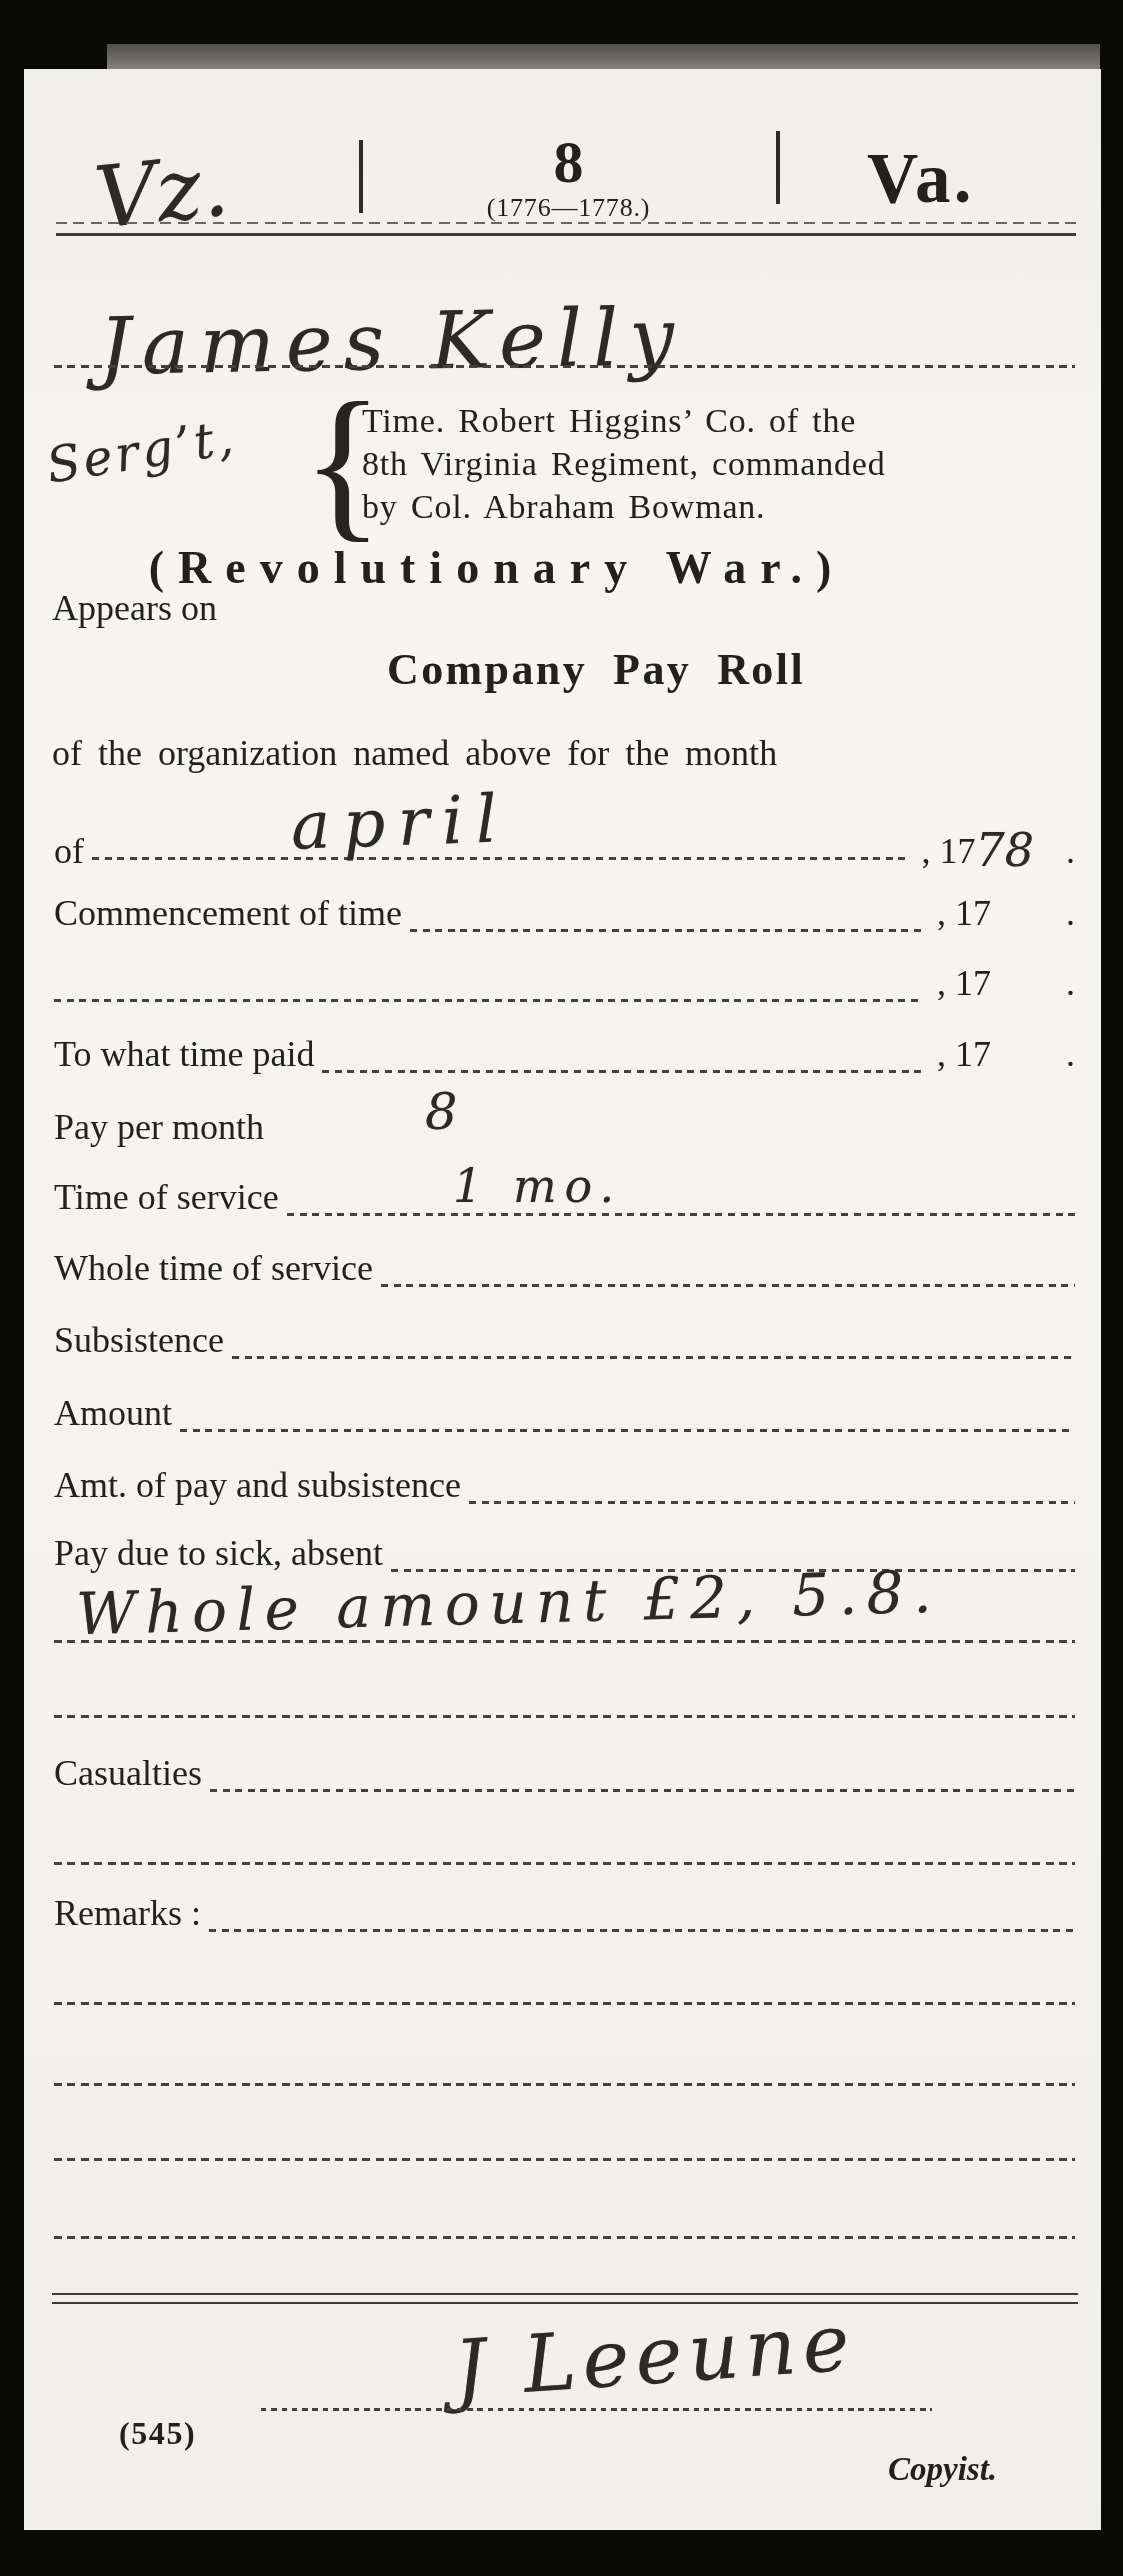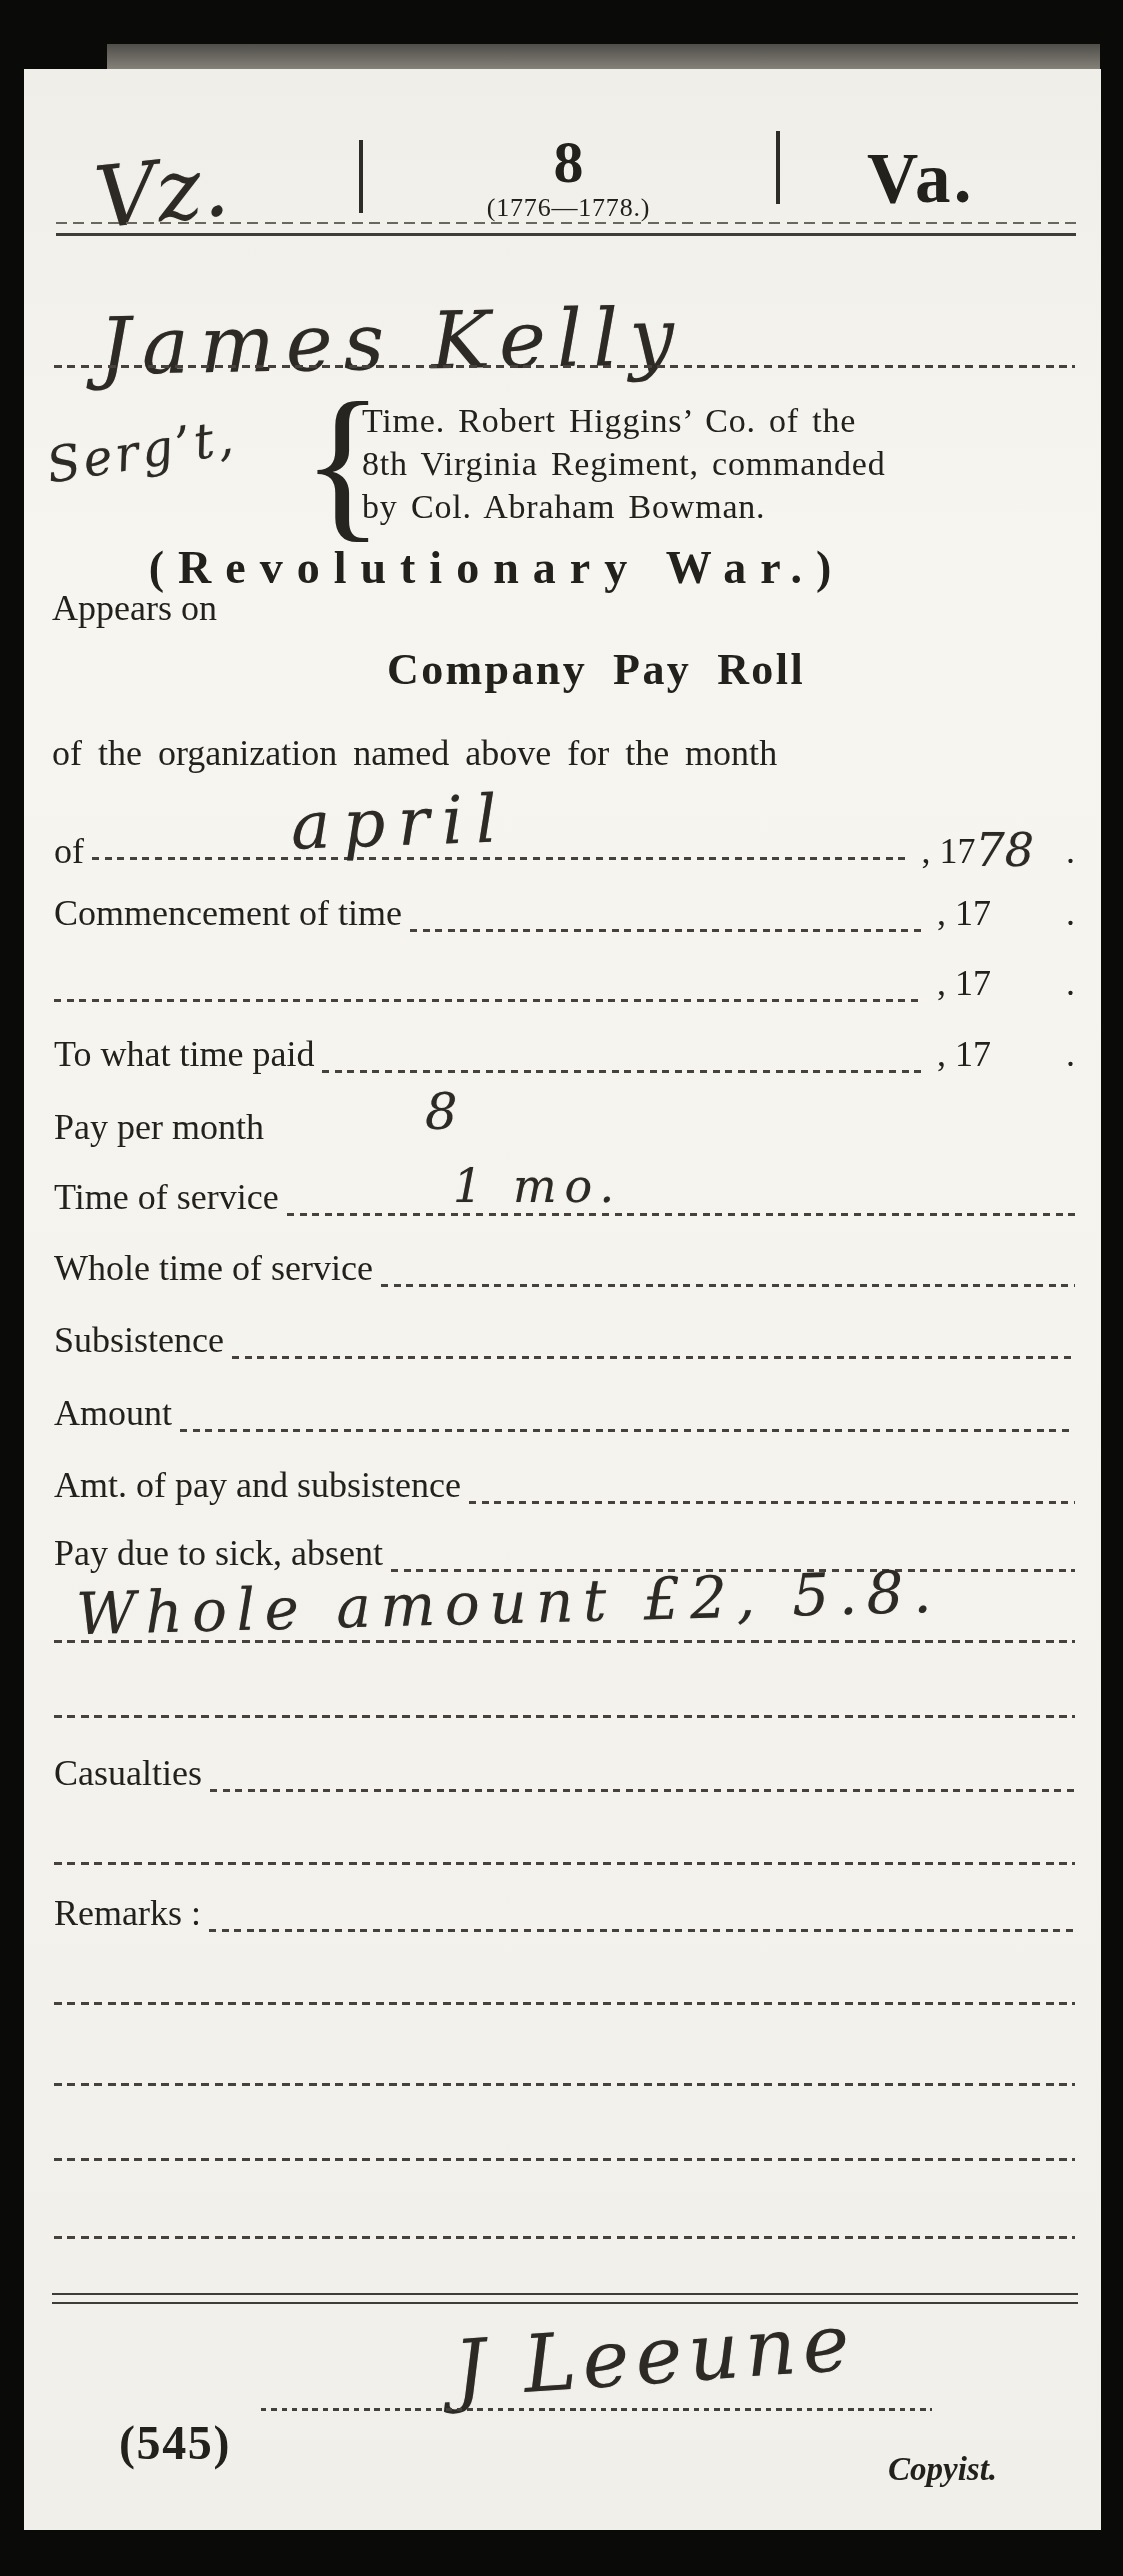--- a/index.html
+++ b/index.html
@@ -166,19 +166,19 @@
     <div class="dash-line" style="top:2014px;"></div>
     <div class="dash-line" style="top:2089px;"></div>
     <div class="dash-line" style="top:2167px;"></div>
 
     <div class="rule-solid" style="left:28px;top:2224px;width:1026px;height:2.4px;"></div>
     <div class="rule-solid" style="left:28px;top:2233px;width:1026px;height:2.4px;"></div>
 
     <div class="abs hw" style="left:430px;top:2241px;font-size:79px;letter-spacing:6.3px;transform:rotate(-4deg);">J Leeune</div>
     <div class="dot-line" style="left:237px;top:2339px;width:671px;"></div>
 
-    <div class="abs printed" style="left:95px;top:2346px;font-size:48px;font-weight:bold;letter-spacing:1.6px;">(545)</div>
+    <div class="abs printed" style="left:95px;top:2346px;font-size:32px;font-weight:bold;letter-spacing:1.6px;">(545)</div>
 
     <div class="abs printed" style="left:864px;top:2355px;font-size:33px;font-style:italic;font-weight:600;margin-top:27px;">Copyist.</div>
 
   </div>
 </div>
 
 
 </body></html>

